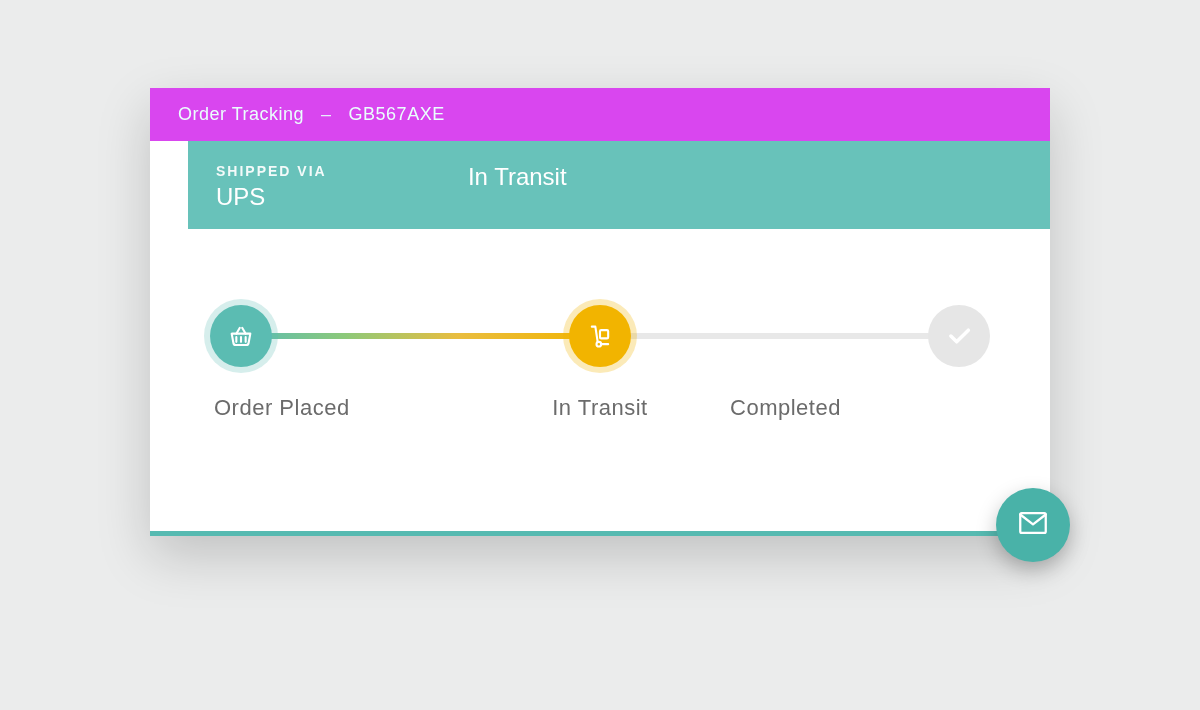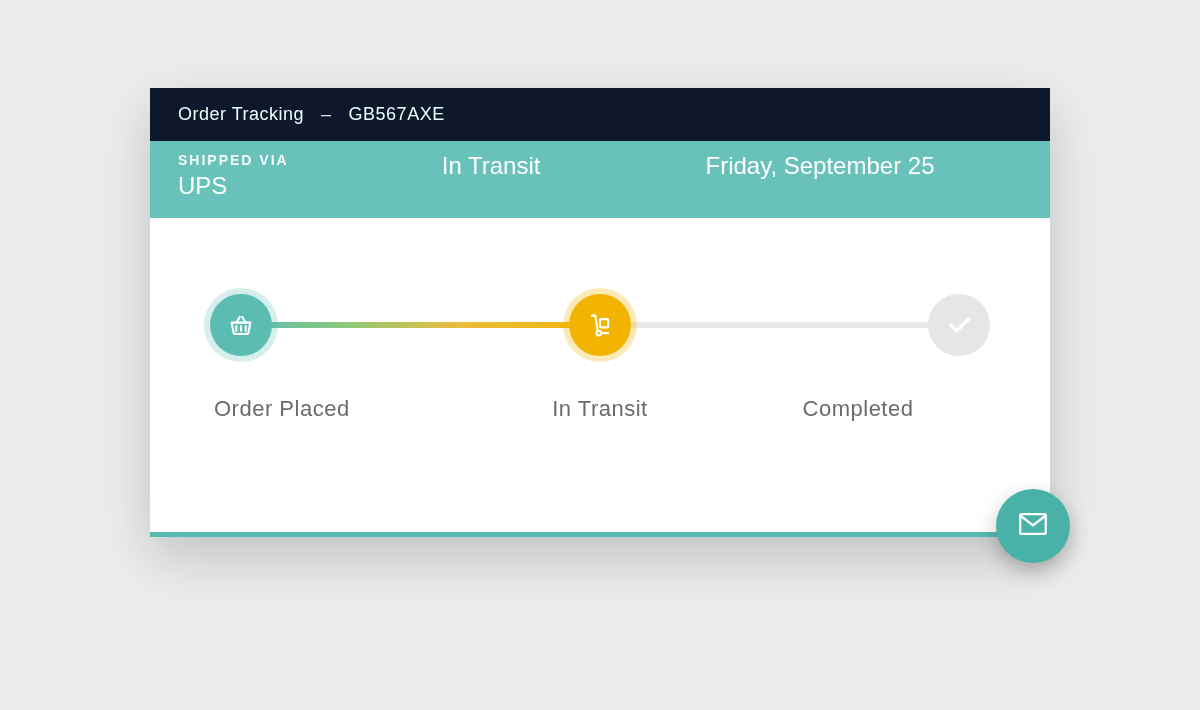--- a/index.html
+++ b/index.html
@@ -11,33 +11,34 @@
     padding-top:88px;
   }
   .card{
     width:900px;
     background:#fff;
     box-shadow:0 20px 50px rgba(0,0,0,.18);
     position:relative;
   }
   
   .titlebar{
-    background:#0f172a;
+    background:#d946ef;
     color:#eafffd;
     padding:16px 28px;
     font-size:18px;
     letter-spacing:.5px;
   }
   .titlebar .dash{opacity:.9;margin:0 6px;}
   
   .inforow{
     background:#68c2ba;
     display:flex;
-    padding:11px 28px 18px;
+    padding:22px 28px 18px;
     color:#fff;
+    margin-left:38px;
   }
   .infocol{flex:1;}
   .infocol:nth-child(2){flex:1;}
   .infocol:nth-child(3){flex:1.2;}
   .info-label{
     font-size:14px;
     letter-spacing:2px;
     font-weight:600;
     opacity:.92;
     margin-bottom:4px;
@@ -94,32 +95,32 @@
   }
   .circle.transit{
     background:#f2b400;
     box-shadow:0 0 0 6px rgba(242,180,0,.28);
   }
   .circle.done{
     background:#e6e6e6;
   }
   .labels{
     display:flex;justify-content:space-between;
-    margin-top:36px;
+    margin-top:24px;
     padding:0 0px;
   }
   .step-label{
     width:33.33%;
     text-align:center;
     font-size:22px;
     color:#6b6b6b;
     letter-spacing:.5px;
   }
   .step-label:first-child{text-align:left;padding-left:4px;}
-  .step-label:last-child{text-align:center;padding-right:4px;}
+  .step-label:last-child{text-align:left;padding-right:4px;}
   
   .card::after{
     content:"";
     display:block;
     height:5px;
     background:#56bab1;
   }
   
   .fab{
     position:absolute;
@@ -147,21 +148,20 @@
 
   <div class="inforow">
     <div class="infocol">
       <div class="info-label">SHIPPED VIA</div>
       <div class="info-value">UPS</div>
     </div>
     <div class="infocol">
       <div class="info-value">In Transit</div>
     </div>
     <div class="infocol">
-      <div class="info-value">Friday, September 25</div>
     </div>
   </div>
 
   <div class="body">
     <div class="track">
       <div class="line">
         <div class="line-bg"></div>
         <div class="line-fill"></div>
       </div>
 

